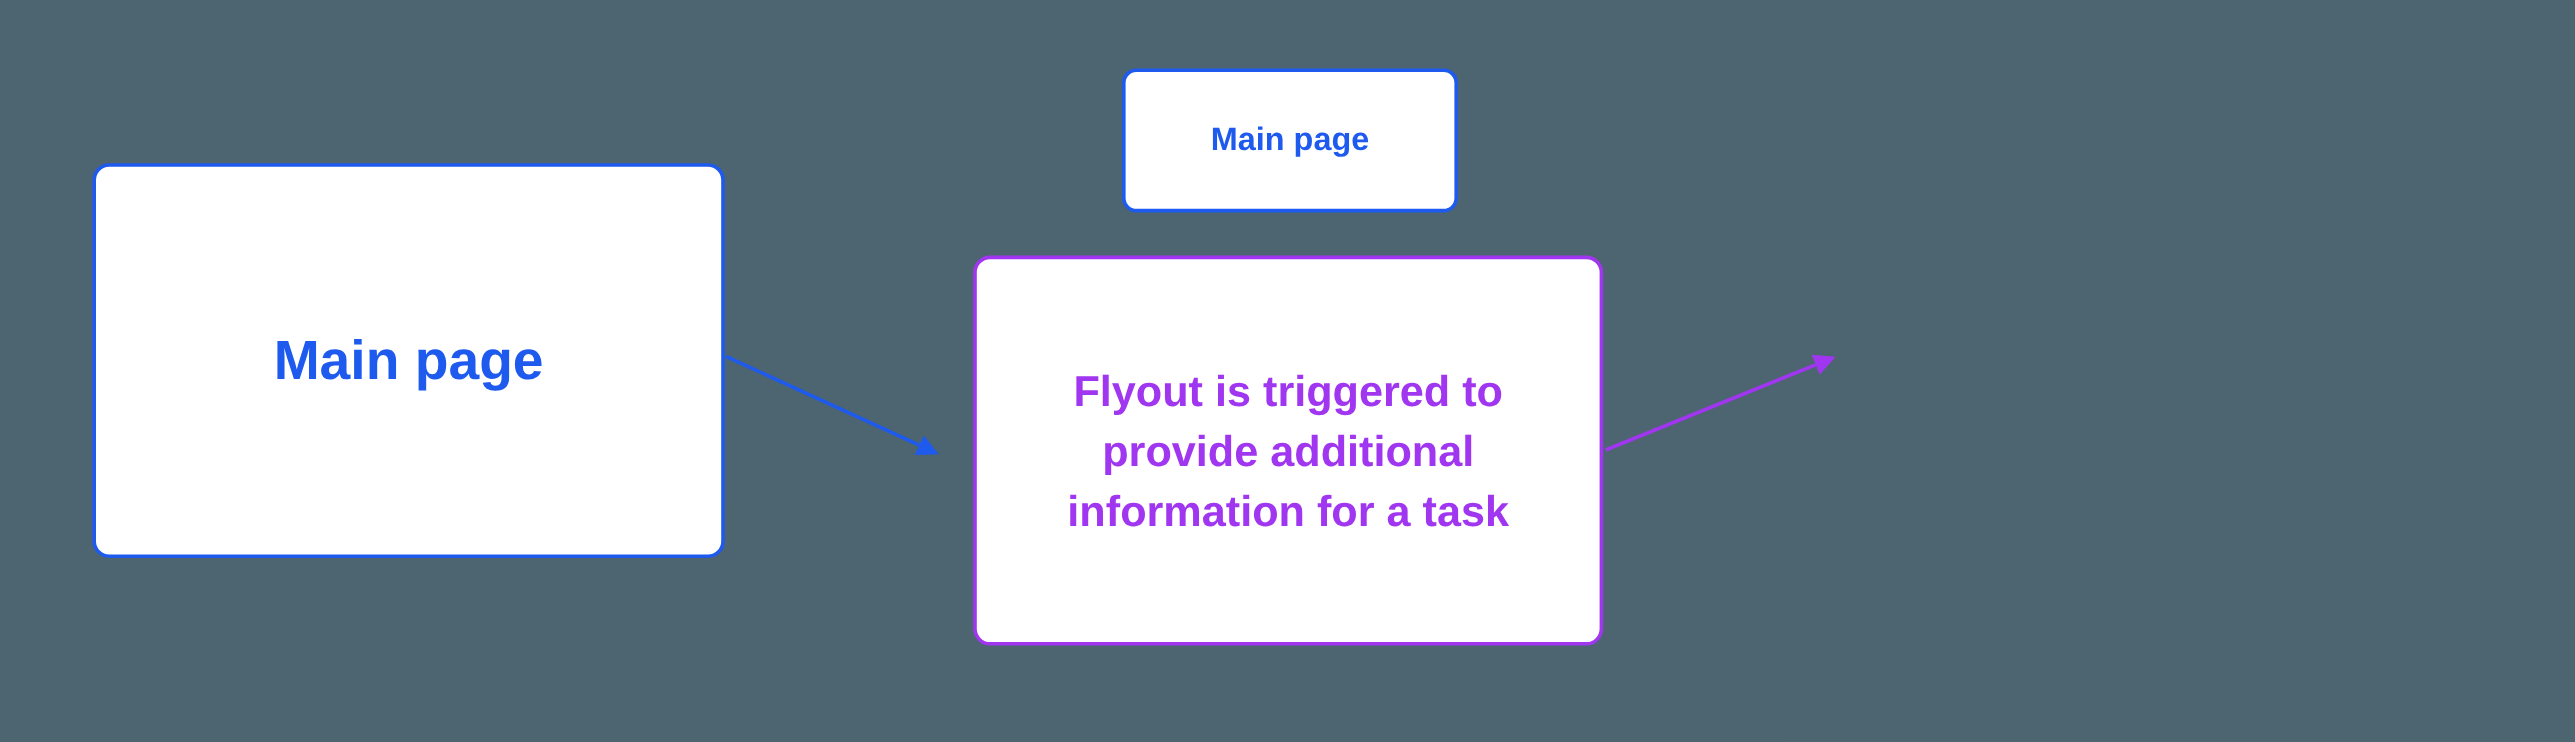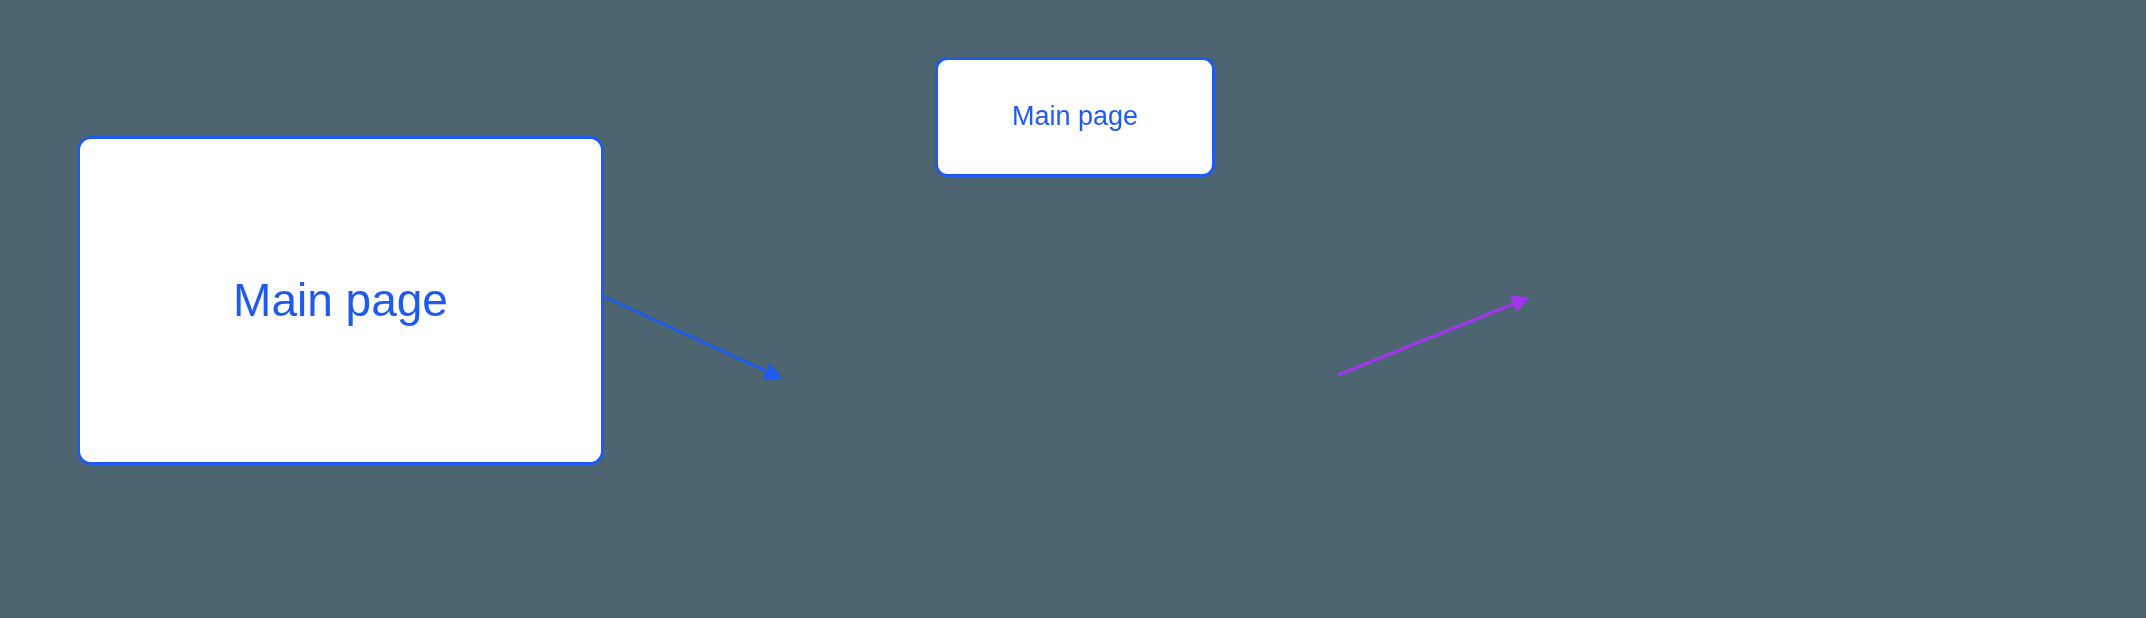--- a/index.html
+++ b/index.html
@@ -52,21 +52,21 @@
     border: 3px solid var(--purple);
     border-radius: 14px;
   }
   .node-outcome {
     left: 1548px; top: 140px;
     width: 526px; height: 315px;
     border: 3px solid var(--green);
     border-radius: 14px;
   }
   .label {
-    font-weight: 400;
+    font-weight: 700;
     display: inline-block;
   }
   .label-blue   { color: var(--blue); }
   .label-purple { color: var(--purple); }
   .label-green  { color: var(--green); }
   .label-lg { font-size: 46px; line-height: 1.15; }
   .label-sm { font-size: 27px; line-height: 1.15; }
   .label-md { font-size: 36px; line-height: 50px; }
   .node-flyout .label { max-width: 460px; }
   .node-outcome .label { max-width: 500px; white-space: nowrap; }
@@ -94,15 +94,18 @@
   </svg>
 
   <div class="node node-main">
     <span class="label label-blue label-lg">Main page</span>
   </div>
 
   <div class="node node-mini">
     <span class="label label-blue label-sm">Main page</span>
   </div>
 
+  <div class="node node-flyout">
+    <span class="label label-purple label-md">Flyout is triggered to provide additional information for a task</span>
+  </div>
 
 
 </div>
 
 </body></html>

